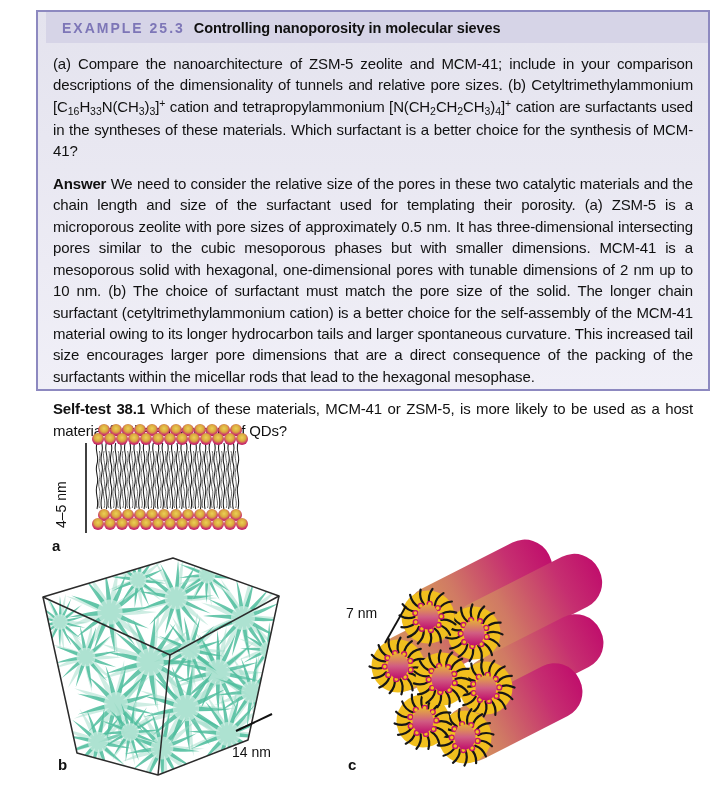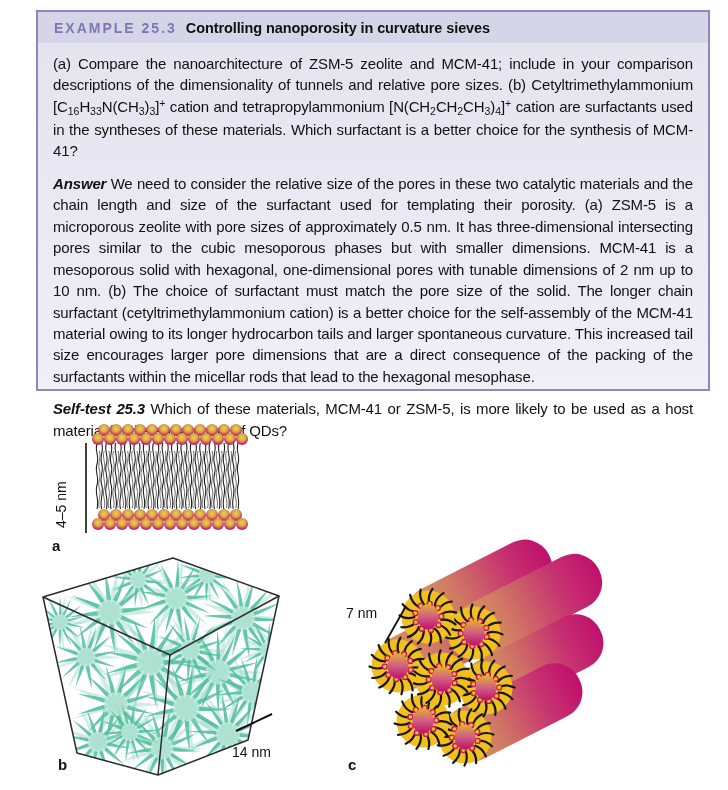--- a/index.html
+++ b/index.html
@@ -2,48 +2,48 @@
 <html><head>
 <meta charset="utf-8">
 <style>
   html,body{margin:0;padding:0;background:#ffffff;}
   .page{position:relative;width:728px;height:790px;background:#ffffff;overflow:hidden;
         font-family:"Liberation Sans",sans-serif;color:#111;}
   .example-box{position:absolute;left:36px;top:10px;width:674px;height:381px;
         border:2px solid #8d89c0;background:linear-gradient(#e4e3ee,#f0eff7);
         box-sizing:border-box;}
   .example-header{display:flex;align-items:center;gap:9px;height:31px;
-        background:#d6d4e7;padding:0 0 0 16px;}
+        background:#d6d4e7;padding:0 0 0 16px;margin-left:8px;}
   .example-label{color:#7d76b7;font-weight:bold;font-size:14px;letter-spacing:2px;}
   .example-title{color:#101010;font-weight:bold;font-size:14.5px;letter-spacing:-0.1px;}
   .example-body{padding:10px 15px 0 15px;font-size:15px;line-height:1.43;
         text-align:justify;letter-spacing:-0.15px;}
   .example-body p{margin:0 0 11px 0;}
-  .seg-bi{font-weight:bold;font-style:italic;margin-top:8px;}
+  .seg-bi{font-weight:bold;margin-top:8px;}
   .seg-sub{font-size:0.7em;vertical-align:-0.3em;letter-spacing:0;}
   .seg-sup{font-size:0.7em;vertical-align:0.45em;letter-spacing:0;}
   .figures{position:absolute;left:0;top:395px;width:728px;height:395px;}
   svg text{font-family:"Liberation Sans",sans-serif;fill:#111;}
   .dim-label{font-size:14px;}
   .fig-letter{font-size:15px;font-weight:bold;}
 </style>
 </head>
 <body>
 
 <div class="page">
 
   <div class="example-box">
     <div class="example-header">
       <span class="example-label">EXAMPLE 25.3</span>
-      <span class="example-title">Controlling nanoporosity in curvature sieves</span>
+      <span class="example-title">Controlling nanoporosity in molecular sieves</span>
     </div>
     <div class="example-body">
       <p><span>(a) Compare the nanoarchitecture of ZSM-5 zeolite and MCM-41; include in your comparison descriptions of the dimensionality of tunnels and relative pore sizes. (b) Cetyltrimethylammonium [C</span><span class="seg-sub">16</span><span>H</span><span class="seg-sub">33</span><span>N(CH</span><span class="seg-sub">3</span><span>)</span><span class="seg-sub">3</span><span>]</span><span class="seg-sup">+</span><span> cation and tetrapropylammonium [N(CH</span><span class="seg-sub">2</span><span>CH</span><span class="seg-sub">2</span><span>CH</span><span class="seg-sub">3</span><span>)</span><span class="seg-sub">4</span><span>]</span><span class="seg-sup">+</span><span> cation are surfactants used in the syntheses of these materials. Which surfactant is a better choice for the synthesis of MCM-41?</span></p>
       <p><span class="seg-bi">Answer</span><span> We need to consider the relative size of the pores in these two catalytic materials and the chain length and size of the surfactant used for templating their porosity. (a) ZSM-5 is a microporous zeolite with pore sizes of approximately 0.5 nm. It has three-dimensional intersecting pores similar to the cubic mesoporous phases but with smaller dimensions. MCM-41 is a mesoporous solid with hexagonal, one-dimensional pores with tunable dimensions of 2 nm up to 10 nm. (b) The choice of surfactant must match the pore size of the solid. The longer chain surfactant (cetyltrimethylammonium cation) is a better choice for the self-assembly of the MCM-41 material owing to its longer hydrocarbon tails and larger spontaneous curvature. This increased tail size encourages larger pore dimensions that are a direct consequence of the packing of the surfactants within the micellar rods that lead to the hexagonal mesophase.</span></p>
-      <p><span class="seg-bi">Self-test 25.3</span><span> Which of these materials, MCM-41 or ZSM-5, is more likely to be used as a host material for the entrapment of QDs?</span></p>
+      <p><span class="seg-bi">Self-test 38.1</span><span> Which of these materials, MCM-41 or ZSM-5, is more likely to be used as a host material for the entrapment of QDs?</span></p>
     </div>
   </div>
 
   <div class="figures">
     <svg id="fig-svg" width="728" height="395" viewBox="0 395 728 395" xmlns="http://www.w3.org/2000/svg">
       <defs>
         <radialGradient id="sphereGrad" cx="0.5" cy="0.38" r="0.72">
           <stop offset="0" stop-color="#ecd055"></stop>
           <stop offset="0.42" stop-color="#d9a83e"></stop>
           <stop offset="0.72" stop-color="#cb2e6b"></stop>

